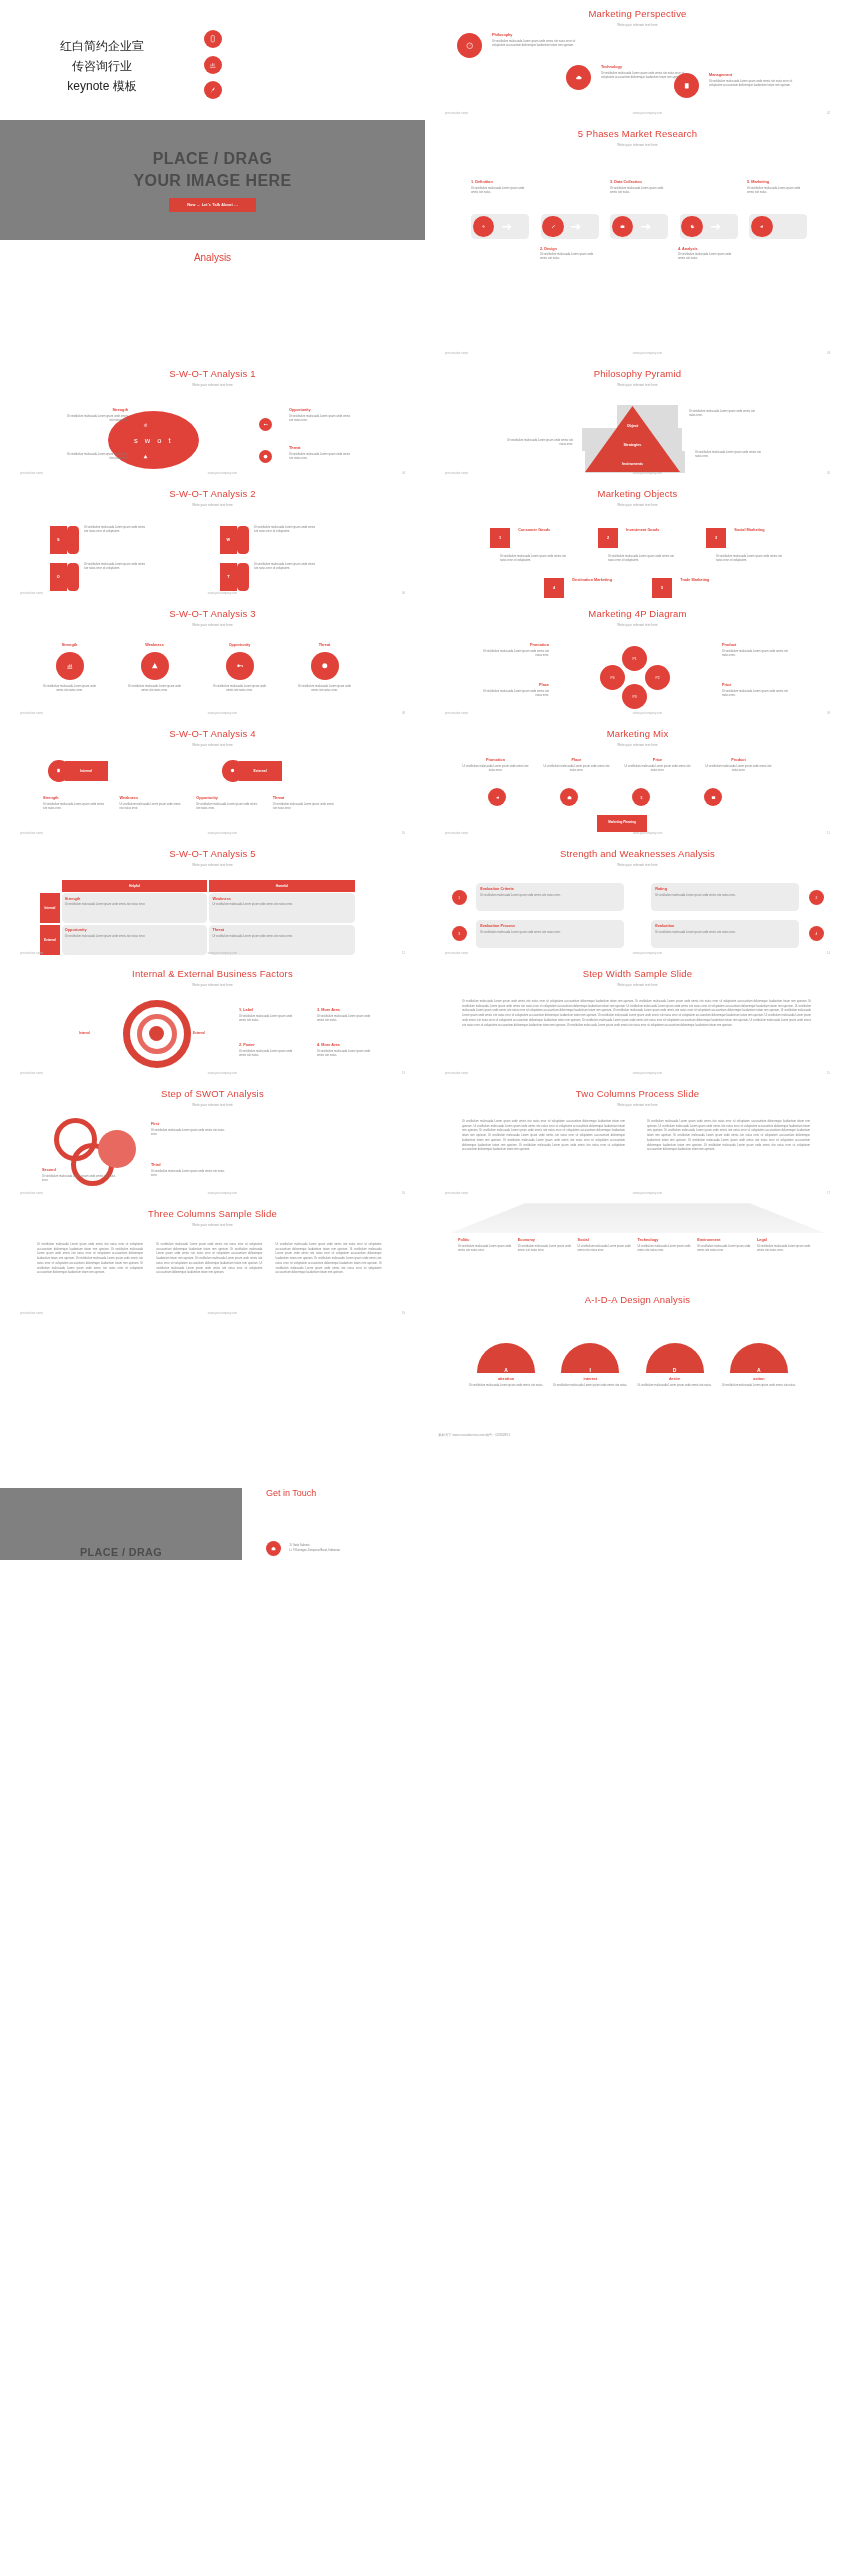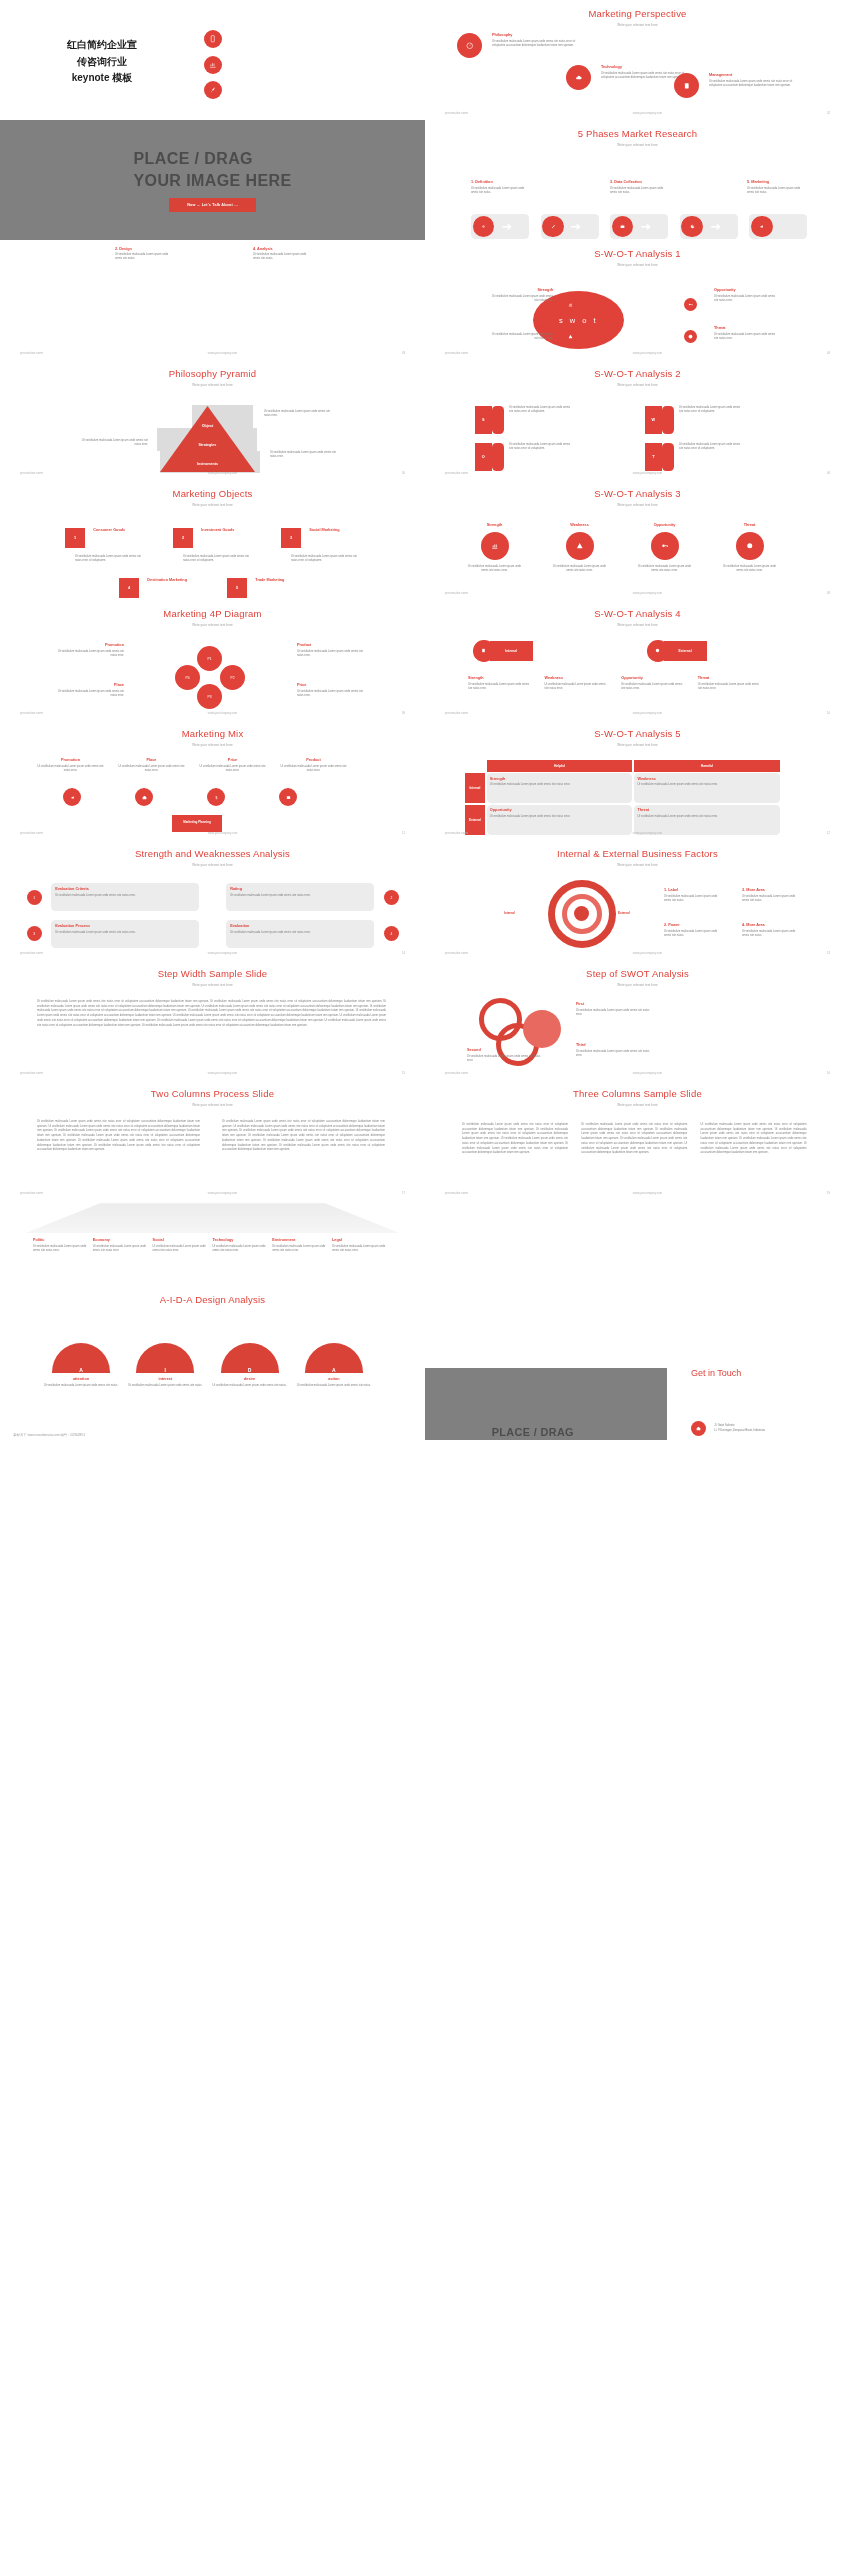--- a/index.html
+++ b/index.html
@@ -18,27 +18,27 @@
   .h6{ color:#e04138; font-size:3.8px; font-weight:bold; margin-bottom:2.5px; }
   .circ{ border-radius:50%; background:#e04138; display:flex; align-items:center; justify-content:center; color:#fff;}
   .sq{ background:#e04138; color:#fff; display:flex; align-items:center; justify-content:center; font-size:3.8px; font-weight:bold;}
   .chip{ background:#ececec; border-radius:4.2px; }
   svg{display:block}
   .ico{ width:7.5px; height:7.5px; fill:#fff; }
   .ico.sm{ width:5px; height:5px; }
 
   
   #cover .cn{ position:absolute; left:23px; top:37px; width:158px; text-align:center;
-    font-size:10px; font-weight:bold; line-height:1.65; color:#1c1c1c;}
+    font-size:12px; font-weight:normal; line-height:1.65; color:#1c1c1c;}
   #cover .badges{ position:absolute; left:204px; top:30px; }
   #cover .badges .circ{ width:18px;height:18px;margin-bottom:7.5px; }
 
   
   .imgband{ background:#808080; display:flex; flex-direction:column; align-items:center; justify-content:center;}
-  .imgband .ph{ color:#4c4c4c; font-weight:bold; font-size:16px; line-height:1.35; letter-spacing:0.4px; }
+  .imgband .ph{ color:#4c4c4c; font-weight:bold; font-size:16px; line-height:1.35; letter-spacing:0.4px; text-align:center;}
   .ctabtn{ background:#d94236; color:#fff; font-size:3.7px; font-weight:bold; padding:5px 18px; margin-top:6.6px; letter-spacing:0.2px;}
   .sectitle{ text-align:center; color:#e04138; font-size:10px; padding-top:11.6px;}
 
   .row{ display:flex; }
   .abs{ position:absolute; }
 </style>
 </head>
 <body>
 
 <div class="grid">
@@ -193,20 +193,23 @@
           </div>
       </div>
     </div>
     <div class="abs" style="left:116px;top:125px"></div>
   </div>
 
 </div>
 
 <div class="grid">
 
+  <div class="slide">
+    <div class="sectitle">Analysis</div>
+  </div>
   <div class="slide">
     <div class="abs" style="left:115px;top:6.6px;width:58px">
       <div class="h6">2. Design</div>
       <div class="lorem">Ut vestibulum malesuada Lorem ipsum unde omnis iste natus.</div>
     </div>
     <div class="abs" style="left:253px;top:6.6px;width:58px">
       <div class="h6">4. Analysis</div>
       <div class="lorem">Ut vestibulum malesuada Lorem ipsum unde omnis iste natus.</div>
     </div>
     <div class="foot">

